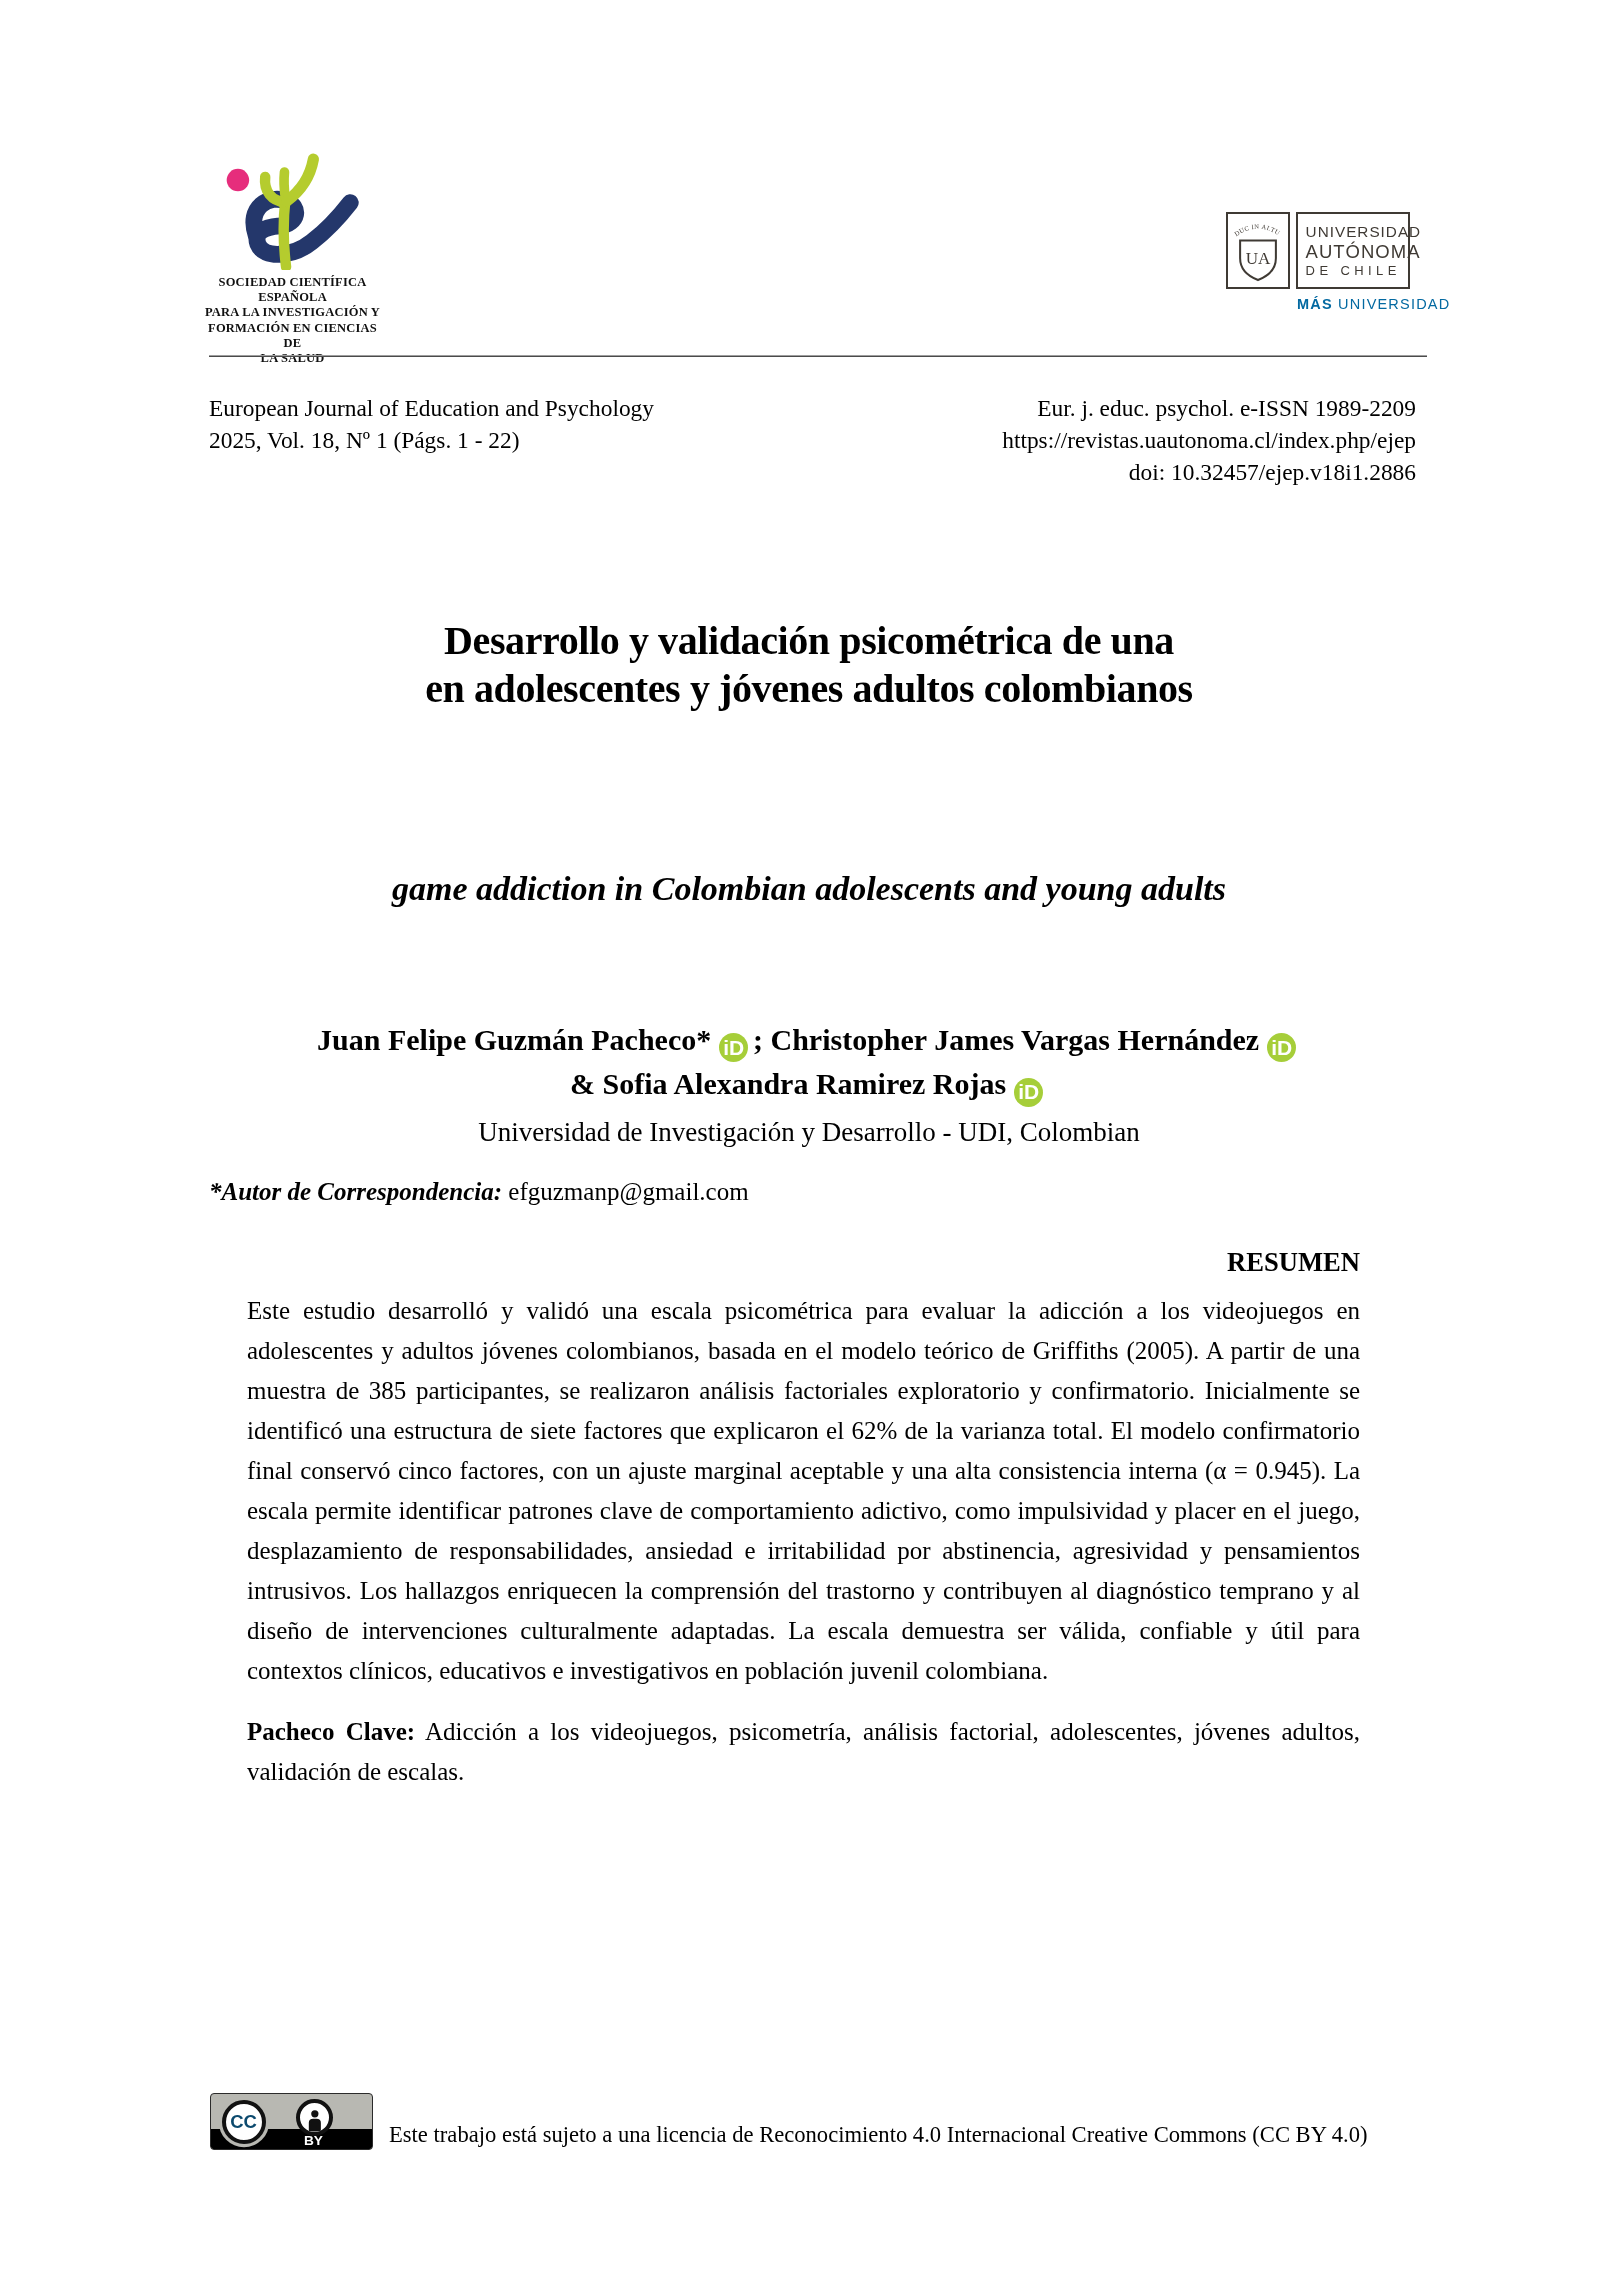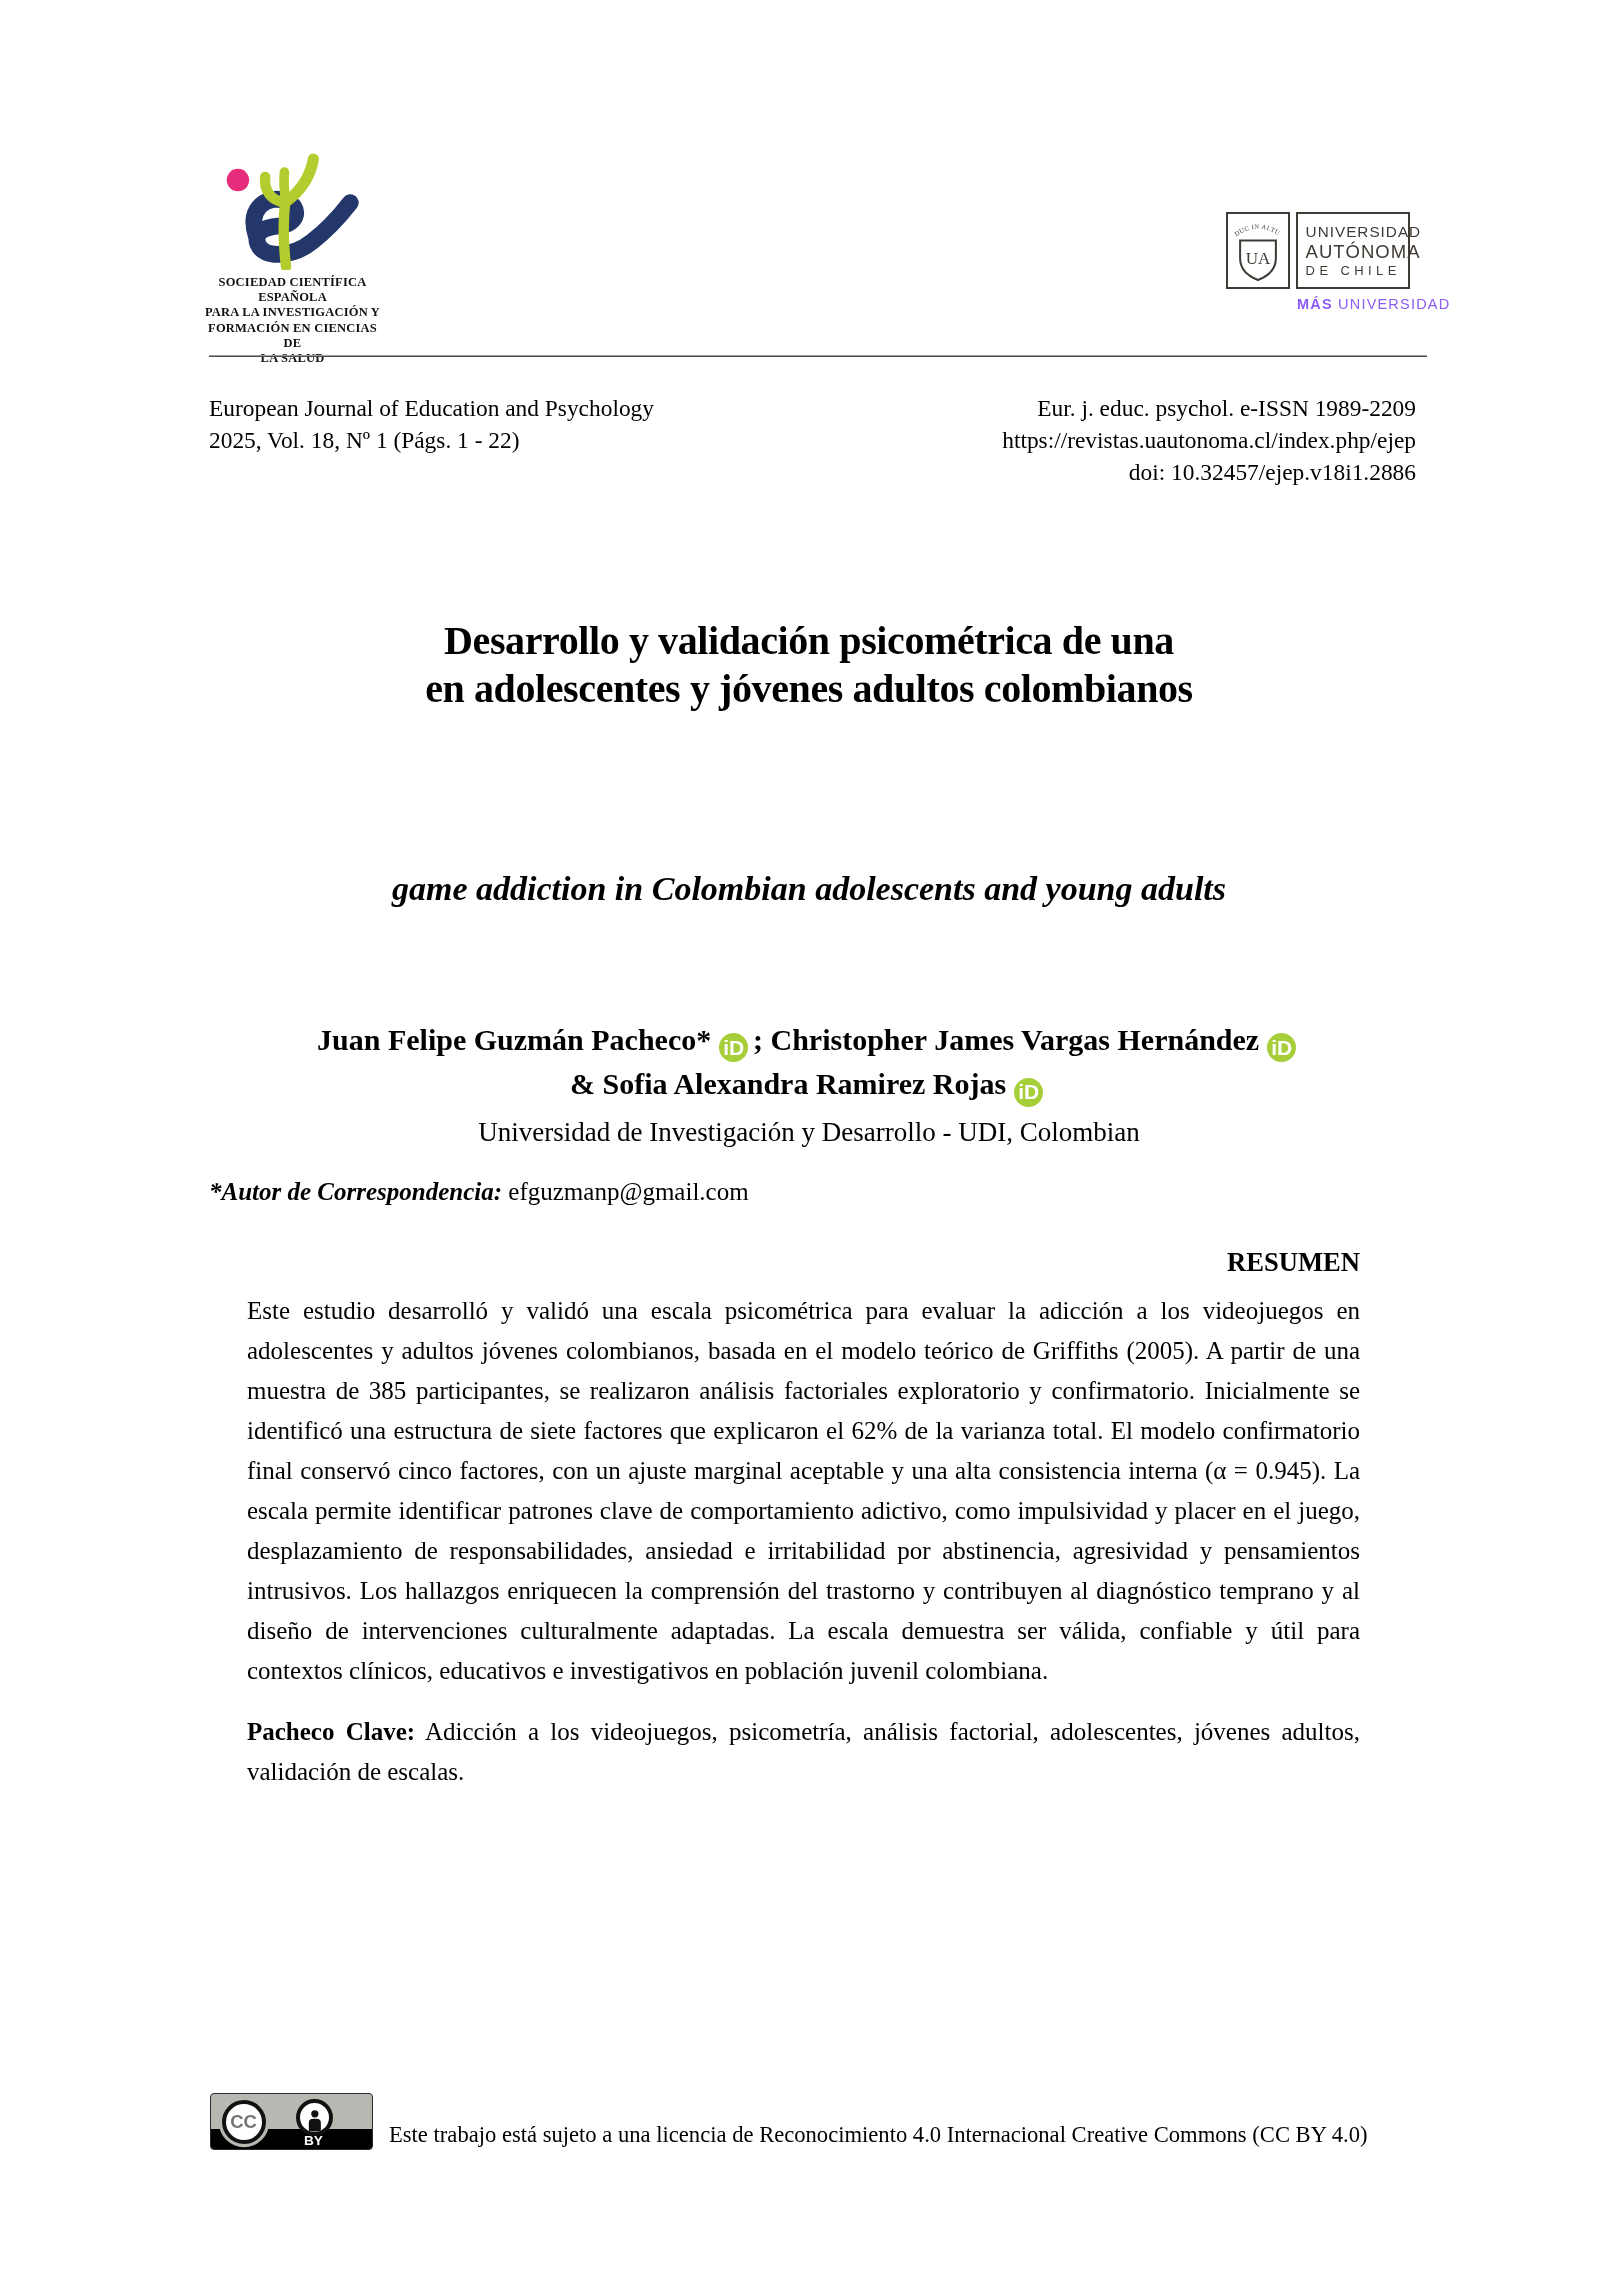--- a/index.html
+++ b/index.html
@@ -12,21 +12,21 @@
   .logo-left svg { display:block; margin:0 auto; }
   .logo-left-text { margin-top:4.8px; font-size:12.5px; line-height:15.3px; font-weight:600; letter-spacing:0.2px; color:#111; }
 
   .logo-right { position:absolute; left:1226px; top:212px; color:#3f3a34; font-family:"Liberation Sans","DejaVu Sans",sans-serif; }
   .ua-boxes { display:flex; gap:5.6px; }
   .ua-shield-box { width:64px; height:77px; border:2.4px solid #3f3a34; display:flex; align-items:center; justify-content:center; background:#fff; }
   .ua-name-box { width:114px; height:77px; border:2.4px solid #3f3a34; display:flex; flex-direction:column; justify-content:center; padding-left:8px; background:#fff; }
   .ua-n1 { font-size:15.3px; letter-spacing:1px; }
   .ua-n2 { font-size:18.5px; letter-spacing:1px; }
   .ua-n3 { font-size:13px; letter-spacing:4.4px; }
-  .ua-tagline { margin-top:7.3px; margin-left:71px; font-size:14.5px; letter-spacing:1.2px; color:#8b5cf6; }
+  .ua-tagline { margin-top:7.3px; margin-left:71px; font-size:14.5px; letter-spacing:1.2px; color:#0369a1; }
   .ua-tagline b { font-weight:700; }
 
   
   .rule { position:absolute; left:209px; top:355px; width:1218px; height:2.4px; background:#4b4b4b; border-top:0.8px solid #9e9e9e; }
   .journal-info { position:absolute; left:209px; top:392px; width:1207px; display:flex; justify-content:space-between; font-size:23.4px; line-height:32px; }
   .ji-right { text-align:right; }
 
   
   .title-es { position:absolute; left:0; top:617px; width:100%; text-align:center; font-weight:700; font-size:40px; line-height:48px; letter-spacing:-0.4px; }
   .title-es span { display:block; }
@@ -52,21 +52,21 @@
   .keywords .lbl { font-weight:700; }
 
   
   .cc-badge { position:absolute; left:210px; top:2093px; width:163px; height:57px; background:#b8b8b2;
               border:1.6px solid #2b2b2b; border-radius:4px; }
   .cc-bar { position:absolute; left:0; right:0; bottom:0; height:20px; background:#000; border-radius:0 0 2.4px 2.4px; }
   .cc-by { position:absolute; left:84px; bottom:0.8px; width:37px; text-align:center; color:#fff;
            font-family:"Liberation Sans",sans-serif; font-weight:700; font-size:13.7px; }
   .cc-circle { position:absolute; left:10.5px; top:6.4px; width:44px; height:44px; border:4.8px solid #111; border-radius:50%;
                background:#fff; display:flex; align-items:center; justify-content:center;
-               font-family:"Liberation Sans",sans-serif; font-weight:700; font-size:18.5px; color:#737373;
+               font-family:"Liberation Sans",sans-serif; font-weight:700; font-size:18.5px; color:#0c4a6e;
                box-shadow:0 0 0 3.2px #b8b8b2; }
   .person-circle { position:absolute; left:85px; top:4.8px; width:37px; height:37px; border:4px solid #111; border-radius:50%;
                    background:#fff; display:flex; align-items:flex-end; justify-content:center; overflow:hidden; }
   .license { position:absolute; left:389px; top:2120px; font-size:22.6px; line-height:29px; }
 </style>
 </head>
 <body>
 
 <div class="page">
 

